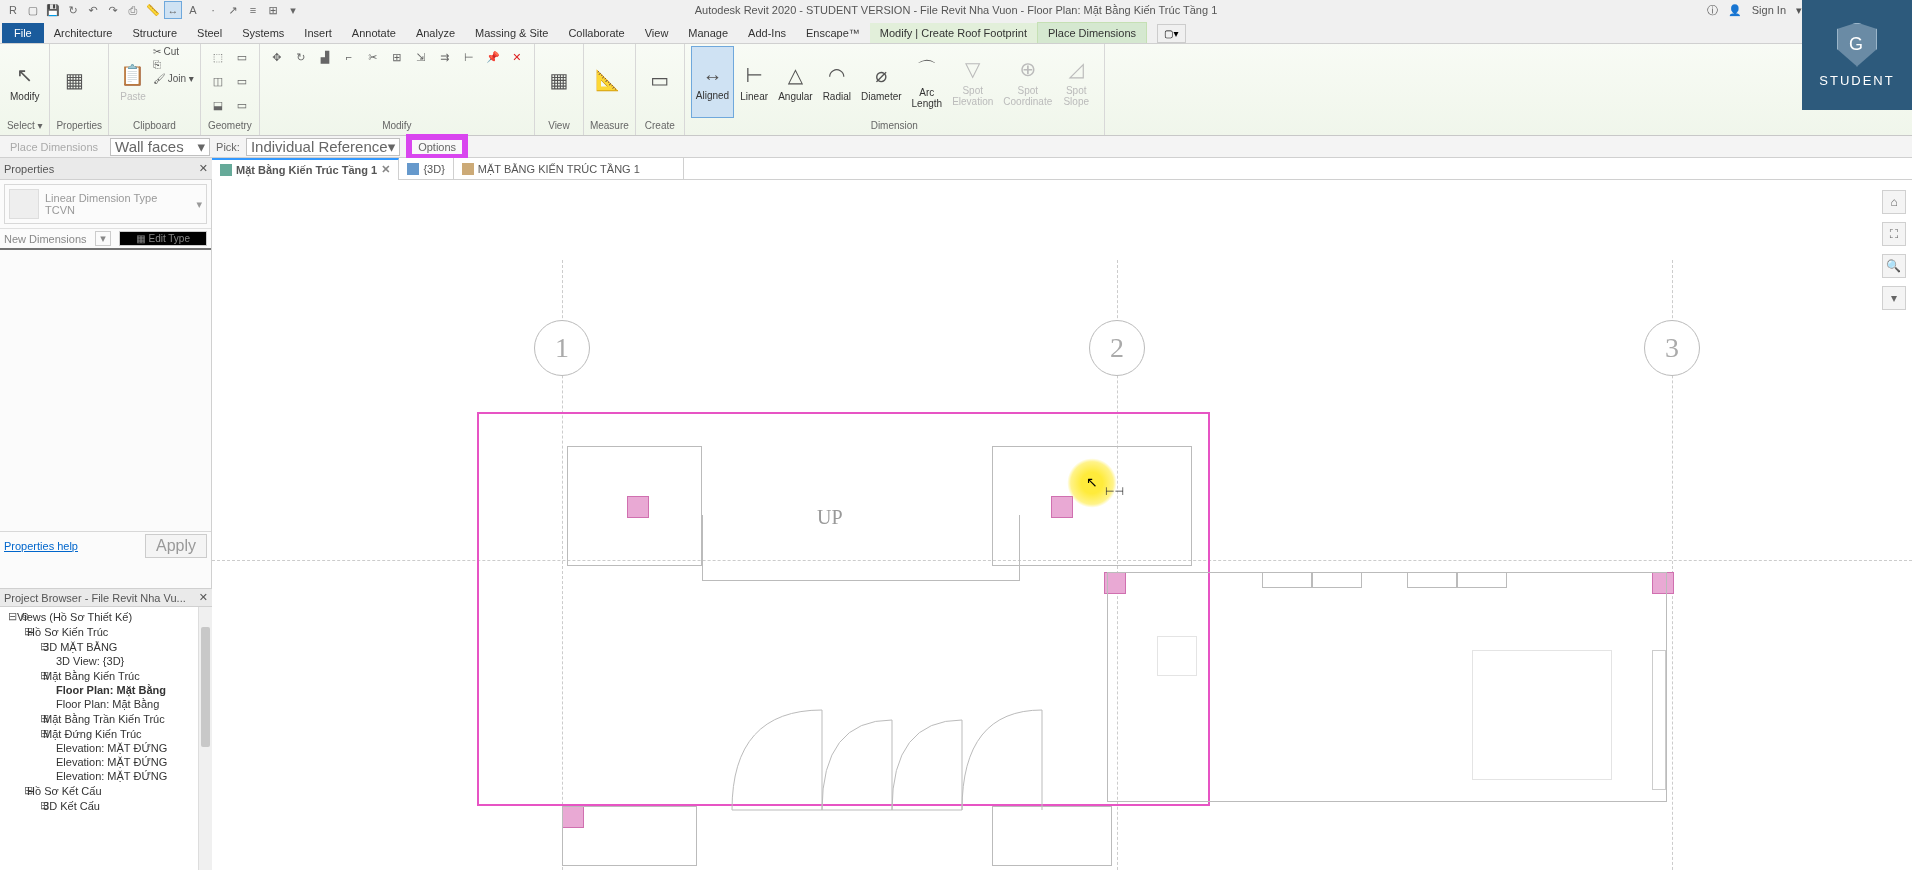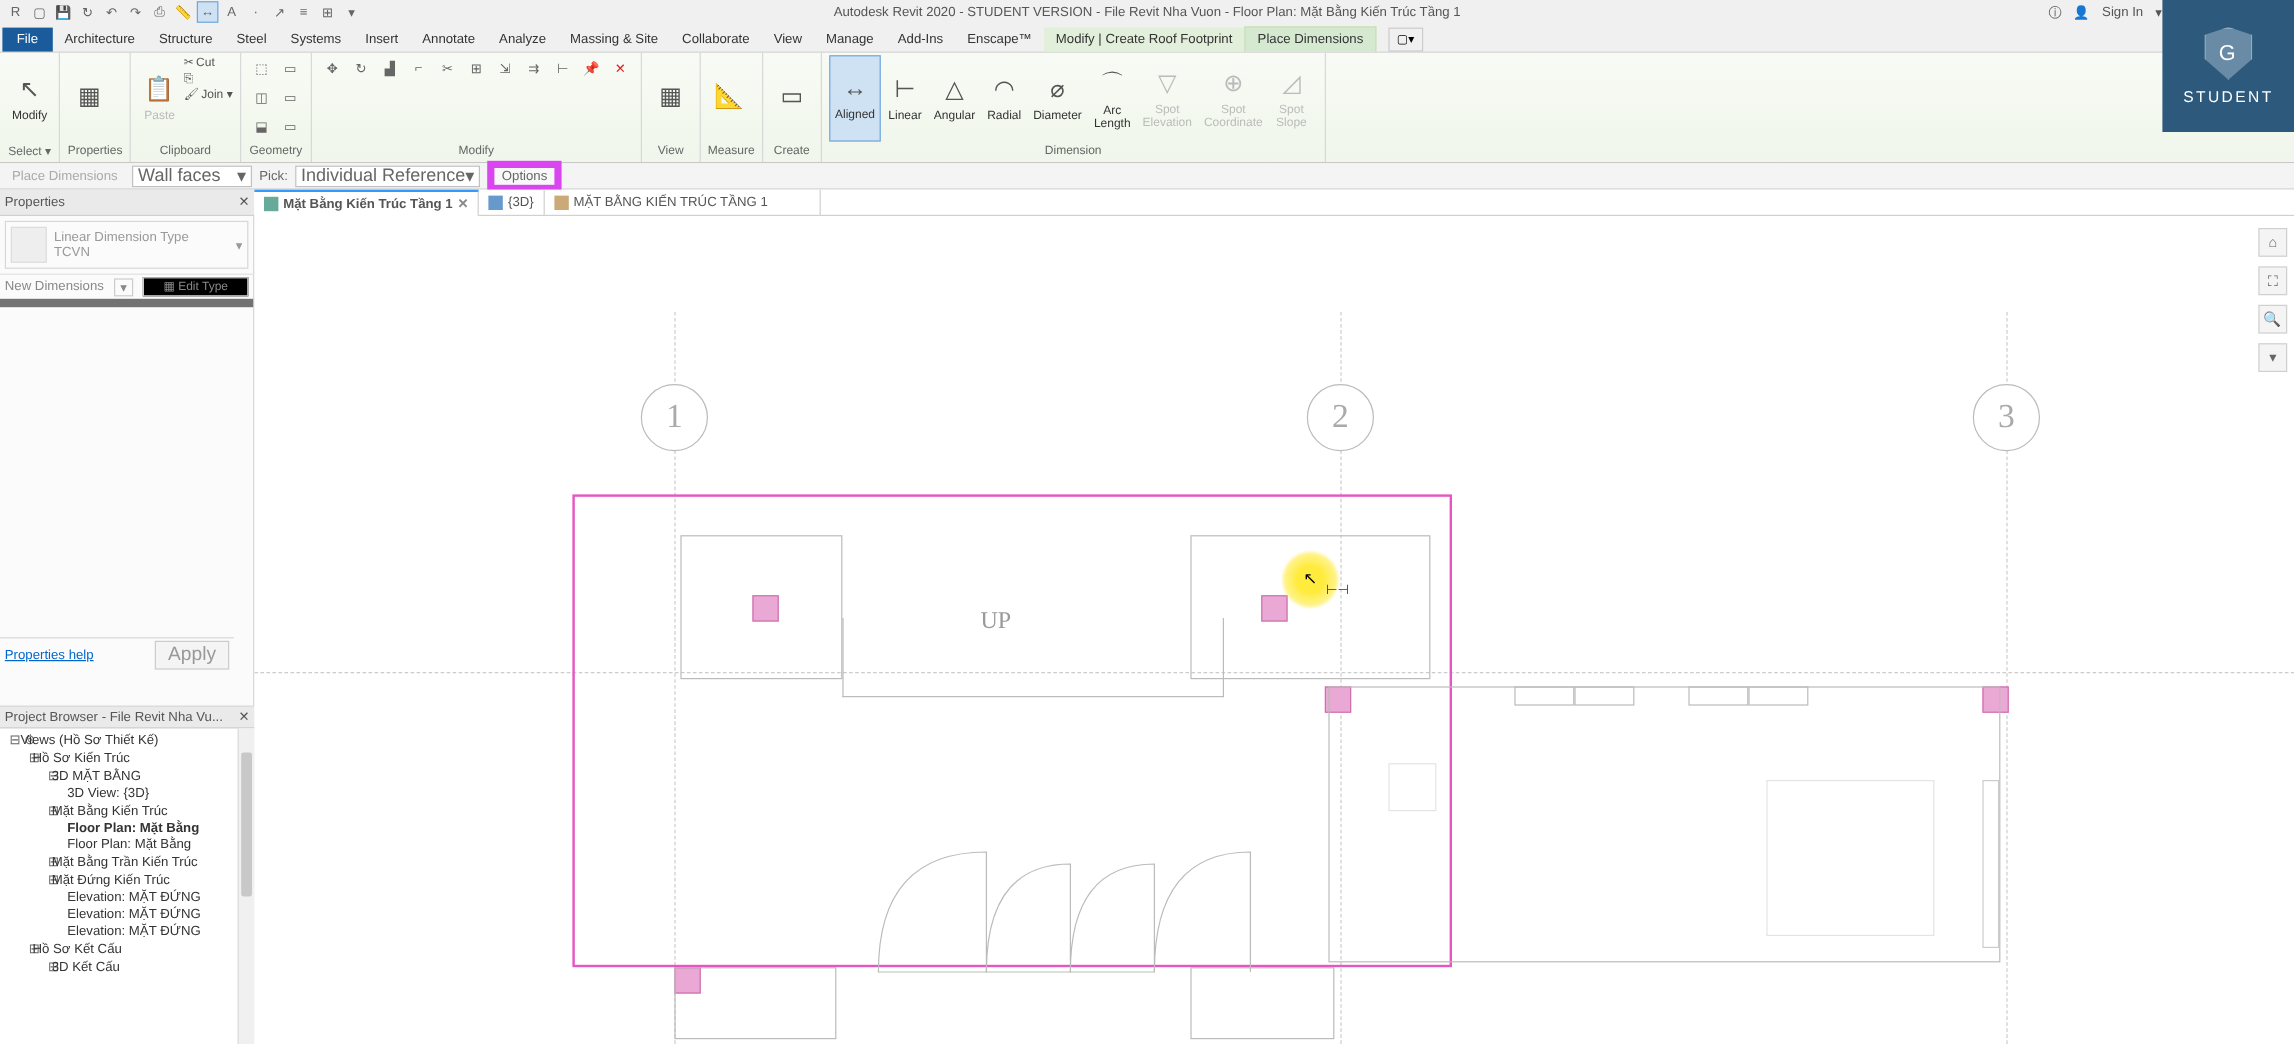--- a/index.html
+++ b/index.html
@@ -48,21 +48,21 @@
 
 
 .props-header { position: absolute; left: 0; top: 158px; width: 212px; height: 22px; background: #eaeaea; border-bottom: 1px solid #d0d0d0; display: flex; align-items: center; justify-content: space-between; padding: 0 4px; font-size: 11px; color: #555; }
 .props-header .x { cursor: pointer; }
 
 
 .props { position: absolute; left: 0; top: 180px; width: 212px; bottom: 0; background: #fbfbfb; border-right: 1px solid #d0d0d0; }
 .props .type-selector { height: 40px; border: 1px solid #d8d8d8; margin: 4px; display: flex; align-items: center; padding: 4px; color: #999; font-size: 11px; }
 .props .row { display: flex; align-items: center; padding: 2px 4px; font-size: 11px; color: #888; }
 .props .edit-type { border: 1px solid #ccc; padding: 1px 16px; background: #000000; font-size: 10px; margin-left: auto; }
-.props .help-row { position: absolute; bottom: 310px; left: 0; right: 16px; display: flex; align-items: center; padding: 2px 4px; border-top: 1px solid #d8d8d8; }
+.props .help-row { position: absolute; bottom: 310px; left: 0; right: 0; display: flex; align-items: center; padding: 2px 4px; border-top: 1px solid #d8d8d8; }
 .props .help-link { color: #0066cc; text-decoration: underline; font-size: 11px; }
 .props .apply { border: 1px solid #ccc; padding: 2px 10px; background: #f4f4f4; margin-left: auto; font-size: 16px; color: #999; }
 
 
 .pb { position: absolute; left: 0; top: 588px; width: 212px; bottom: 0; background: #fff; border-top: 1px solid #d0d0d0; }
 .pb-header { height: 18px; background: #eaeaea; display: flex; align-items: center; justify-content: space-between; padding: 0 4px; font-size: 11px; color: #555; border-bottom: 1px solid #d0d0d0; }
 .pb-tree { padding: 2px; font-size: 11px; overflow: hidden; }
 .tree-item { display: flex; align-items: center; padding: 1px 0; color: #333; white-space: nowrap; }
 .tree-item .toggle { width: 12px; text-align: center; color: #666; }
 .tree-item.bold { font-weight: bold; }
@@ -332,21 +332,21 @@
   <span class="x">✕</span>
 </div>
 
 <div class="props">
   <div class="type-selector">
     <span style="width:30px;height:30px;background:#eee;border:1px solid #ddd;margin-right:6px;"></span>
     <span style="white-space:pre;">Linear Dimension Type
 TCVN</span>
     <span style="margin-left:auto;">▾</span>
   </div>
-  <div class="row" style="border-top:1px solid #e0e0e0;border-bottom:7px solid #737373;">
+  <div class="row" style="border-top:1px solid #e0e0e0;border-bottom:2px solid #737373;">
     <span>New Dimensions</span>
     <span style="margin-left:auto;border:1px solid #ccc;padding:0 4px;">▾</span>
     <span class="edit-type">▦ <span>Edit Type</span></span>
   </div>
   <div class="help-row">
     <span class="help-link">Properties help</span>
     <span class="apply">Apply</span>
   </div>
 </div>
 

